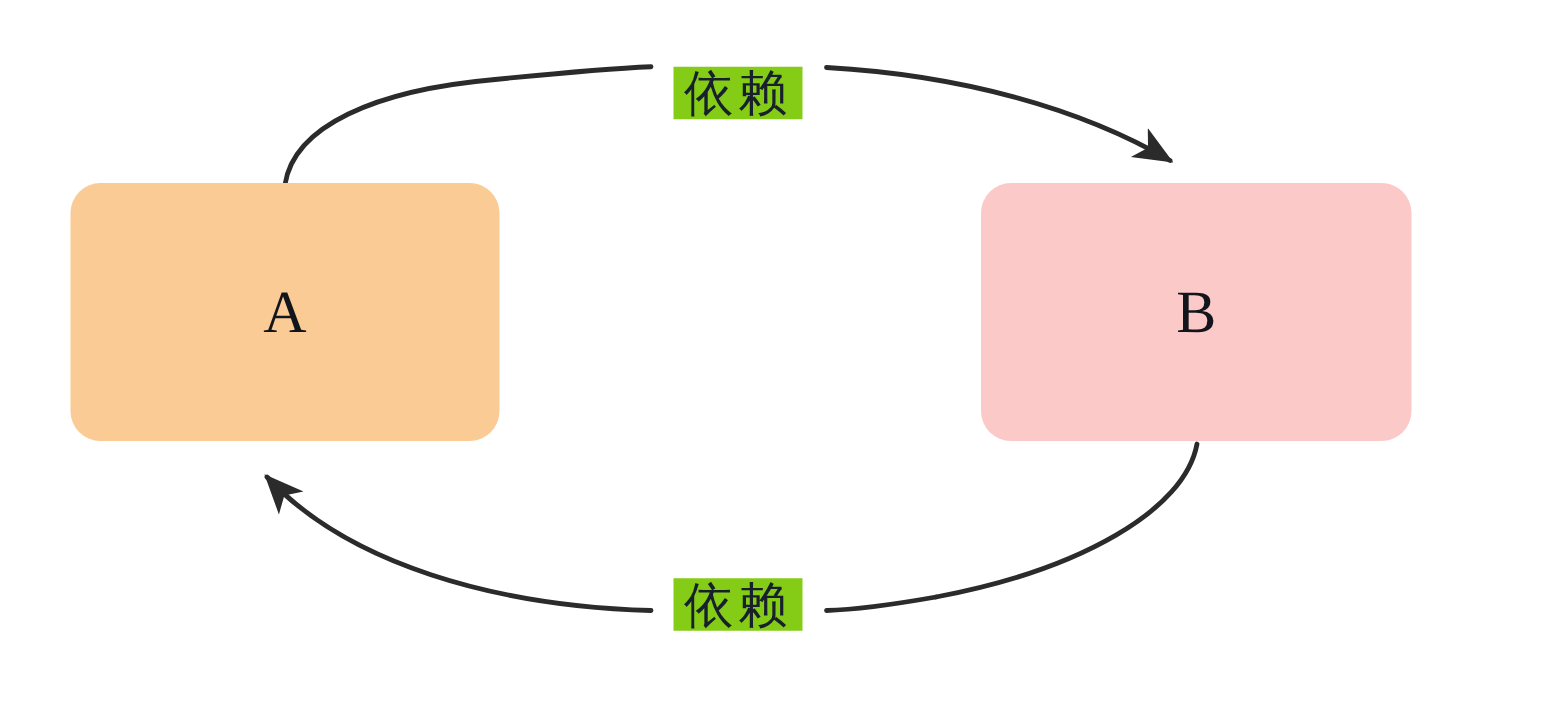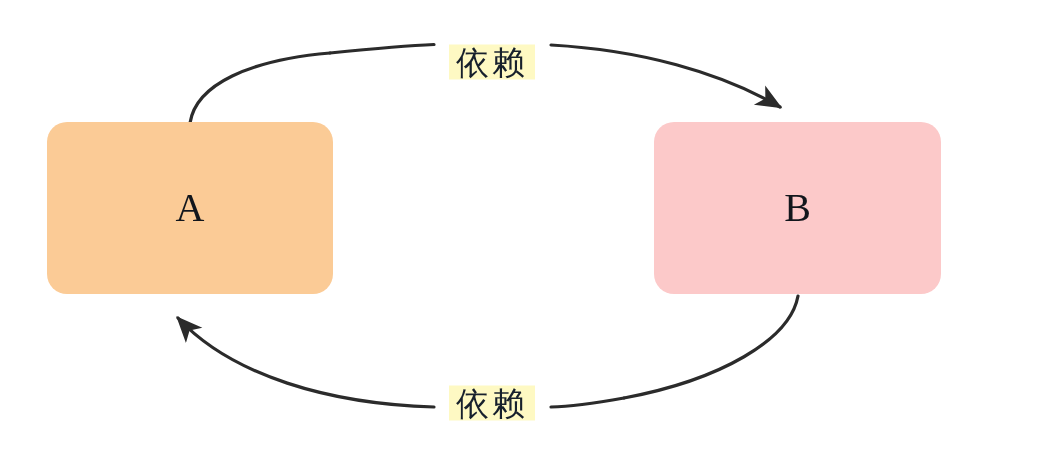--- a/index.html
+++ b/index.html
@@ -53,21 +53,21 @@
     height: 172px;
     background: #fcc9c9;
   }
   .edge-label {
     position: absolute;
     font-family: "Liberation Sans", "DejaVu Sans", sans-serif;
     font-size: 33px;
     line-height: 1;
     color: #17202c;
     white-space: nowrap;
-    background: #fef9c3;
+    background: #84cc16;
     padding: 1px 7px;
     transform: translate(-50%, -50%);
     user-select: none;
     letter-spacing: 3px;
   }
   #edge-label-top {
     left: 492px;
     top: 62px;
   }
   #edge-label-bottom {

